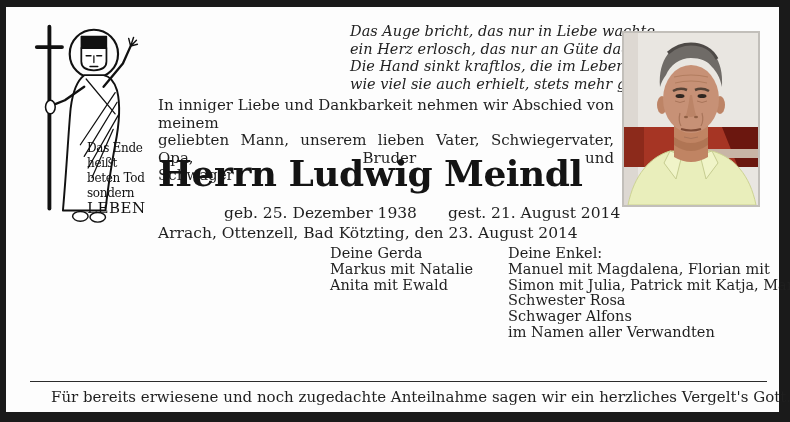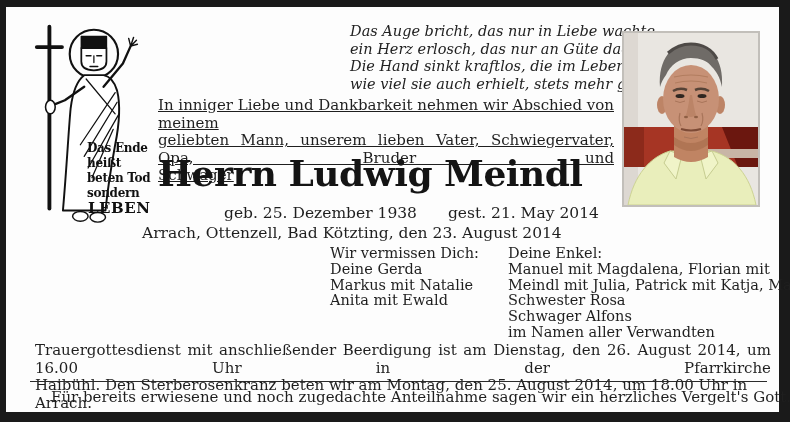--- a/index.html
+++ b/index.html
@@ -21,49 +21,49 @@
     border-width: 7px 11px 10px 6px;
   }
   .abs { position: absolute; }
 
   
   .graphic { left: 22px; top: 14px; width: 125px; height: 205px; }
   .graphic svg { display: block; width: 100%; height: 100%; }
   .graphic-caption {
     position: absolute; left: 59px; top: 120px;
     font-family: "DejaVu Serif", serif;
-    font-weight: bold; font-size: 12px; line-height: 15px;
+    font-weight: normal; font-size: 12px; line-height: 15px;
     letter-spacing: -0.3px; color: #101010; white-space: nowrap;
   }
   .graphic-caption .cap-line:last-child { font-size: 15px; letter-spacing: 0.5px; text-align: right; }
 
   
   .poem {
     left: 344px; top: 16px;
     font-style: italic; font-size: 14.5px; line-height: 17.6px;
     color: #222; white-space: nowrap;
   }
 
   
   .intro {
     left: 152px; top: 90px; width: 456px;
     font-size: 15px; line-height: 17.6px;
   }
-  .intro .p-line { text-align: justify; text-decoration: underline; }
+  .intro .p-line { text-align: justify; }
   .intro .p-line:not(:last-child) { text-align-last: justify; }
 
   
   .name {
     left: 152px; top: 142px;
     font-size: 36px; font-weight: bold; letter-spacing: -0.5px;
     line-height: 48px; white-space: nowrap; color: #141414;
   }
   .dates { left: 218px; top: 197px; font-size: 15.5px; white-space: nowrap; }
   .dates .death { margin-left: 26px; }
-  .place { left: 136px; top: 217px; font-size: 15.5px; white-space: nowrap; }
+  .place { left: 152px; top: 217px; font-size: 15.5px; white-space: nowrap; }
 
   
   .col { top: 239px; font-size: 14.5px; line-height: 15.8px; white-space: nowrap; }
   .col-left { left: 324px; }
   .col-right { left: 502px; }
   .m-line .b { font-weight: normal; }
 
   
   .service {
     left: 29px; top: 335px; width: 736px;
@@ -184,42 +184,37 @@
   <div class="abs intro">
       <div class="p-line">In inniger Liebe und Dankbarkeit nehmen wir Abschied von meinem</div>
       <div class="p-line">geliebten Mann, unserem lieben Vater, Schwiegervater, Opa, Bruder und</div>
       <div class="p-line">Schwager</div>
     </div>
 
   <div class="abs name">Herrn Ludwig Meindl</div>
 
   <div class="abs dates">
     <span class="birth">geb. 25. Dezember 1938</span>
-    <span class="death">gest. 21. May 2014</span>
+    <span class="death">gest. 21. August 2014</span>
   </div>
 
   <div class="abs place">Arrach, Ottenzell, Bad Kötzting, den 23. August 2014</div>
 
   <div class="abs col col-left">
-      <div class="m-line"><span>Wir vermissen Dich:</span></div>
       <div class="m-line"><span>Deine </span><span class="b">Gerda</span></div>
       <div class="m-line"><span class="b">Markus</span><span> mit </span><span class="b">Natalie</span></div>
       <div class="m-line"><span class="b">Anita</span><span> mit </span><span class="b">Ewald</span></div>
     </div>
   <div class="abs col col-right">
       <div class="m-line"><span>Deine Enkel:</span></div>
       <div class="m-line"><span class="b">Manuel</span><span> mit </span><span class="b">Magdalena, Florian</span><span> mit </span></div>
-      <div class="m-line"><span class="b">Meindl</span><span> mit </span><span class="b">Julia, Patrick</span><span> mit </span><span class="b">Katja, Marie</span></div>
+      <div class="m-line"><span class="b">Simon</span><span> mit </span><span class="b">Julia, Patrick</span><span> mit </span><span class="b">Katja, Marie</span></div>
       <div class="m-line"><span>Schwester </span><span class="b">Rosa</span></div>
       <div class="m-line"><span>Schwager </span><span class="b">Alfons</span></div>
       <div class="m-line"><span>im Namen aller Verwandten</span></div>
     </div>
 
-  <div class="abs service">
-      <div class="p-line">Trauergottesdienst mit anschließender Beerdigung ist am Dienstag, den 26. August 2014, um 16.00 Uhr in der Pfarrkirche</div>
-      <div class="p-line">Haibühl. Den Sterberosenkranz beten wir am Montag, den 25. August 2014, um 18.00 Uhr in Arrach.</div>
-    </div>
 
   <div class="abs divider"></div>
 
   <div class="abs thanks">Für bereits erwiesene und noch zugedachte Anteilnahme sagen wir ein herzliches Vergelt's Gott.</div>
 
 </div>
 
 </body></html>

